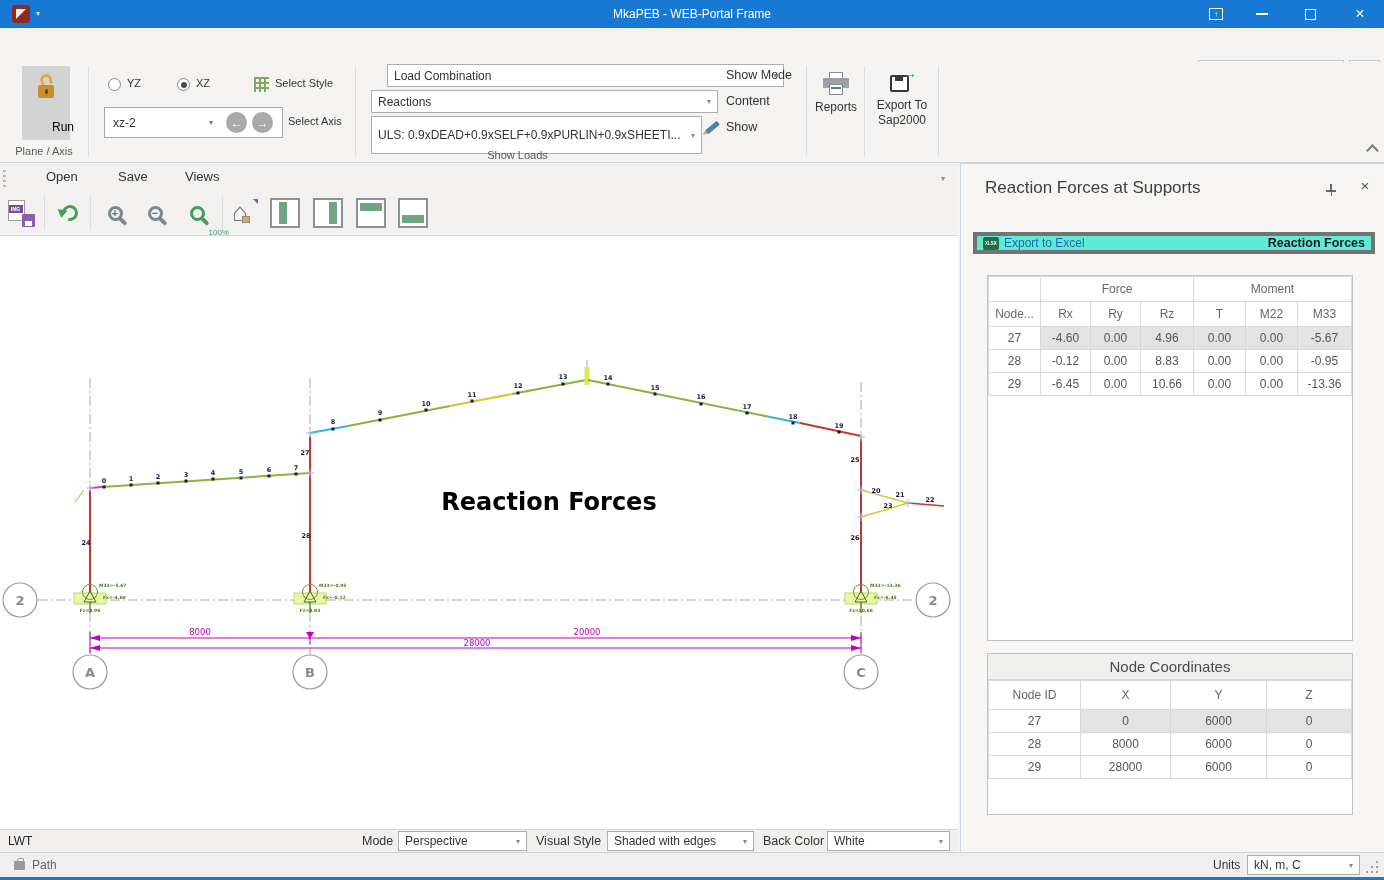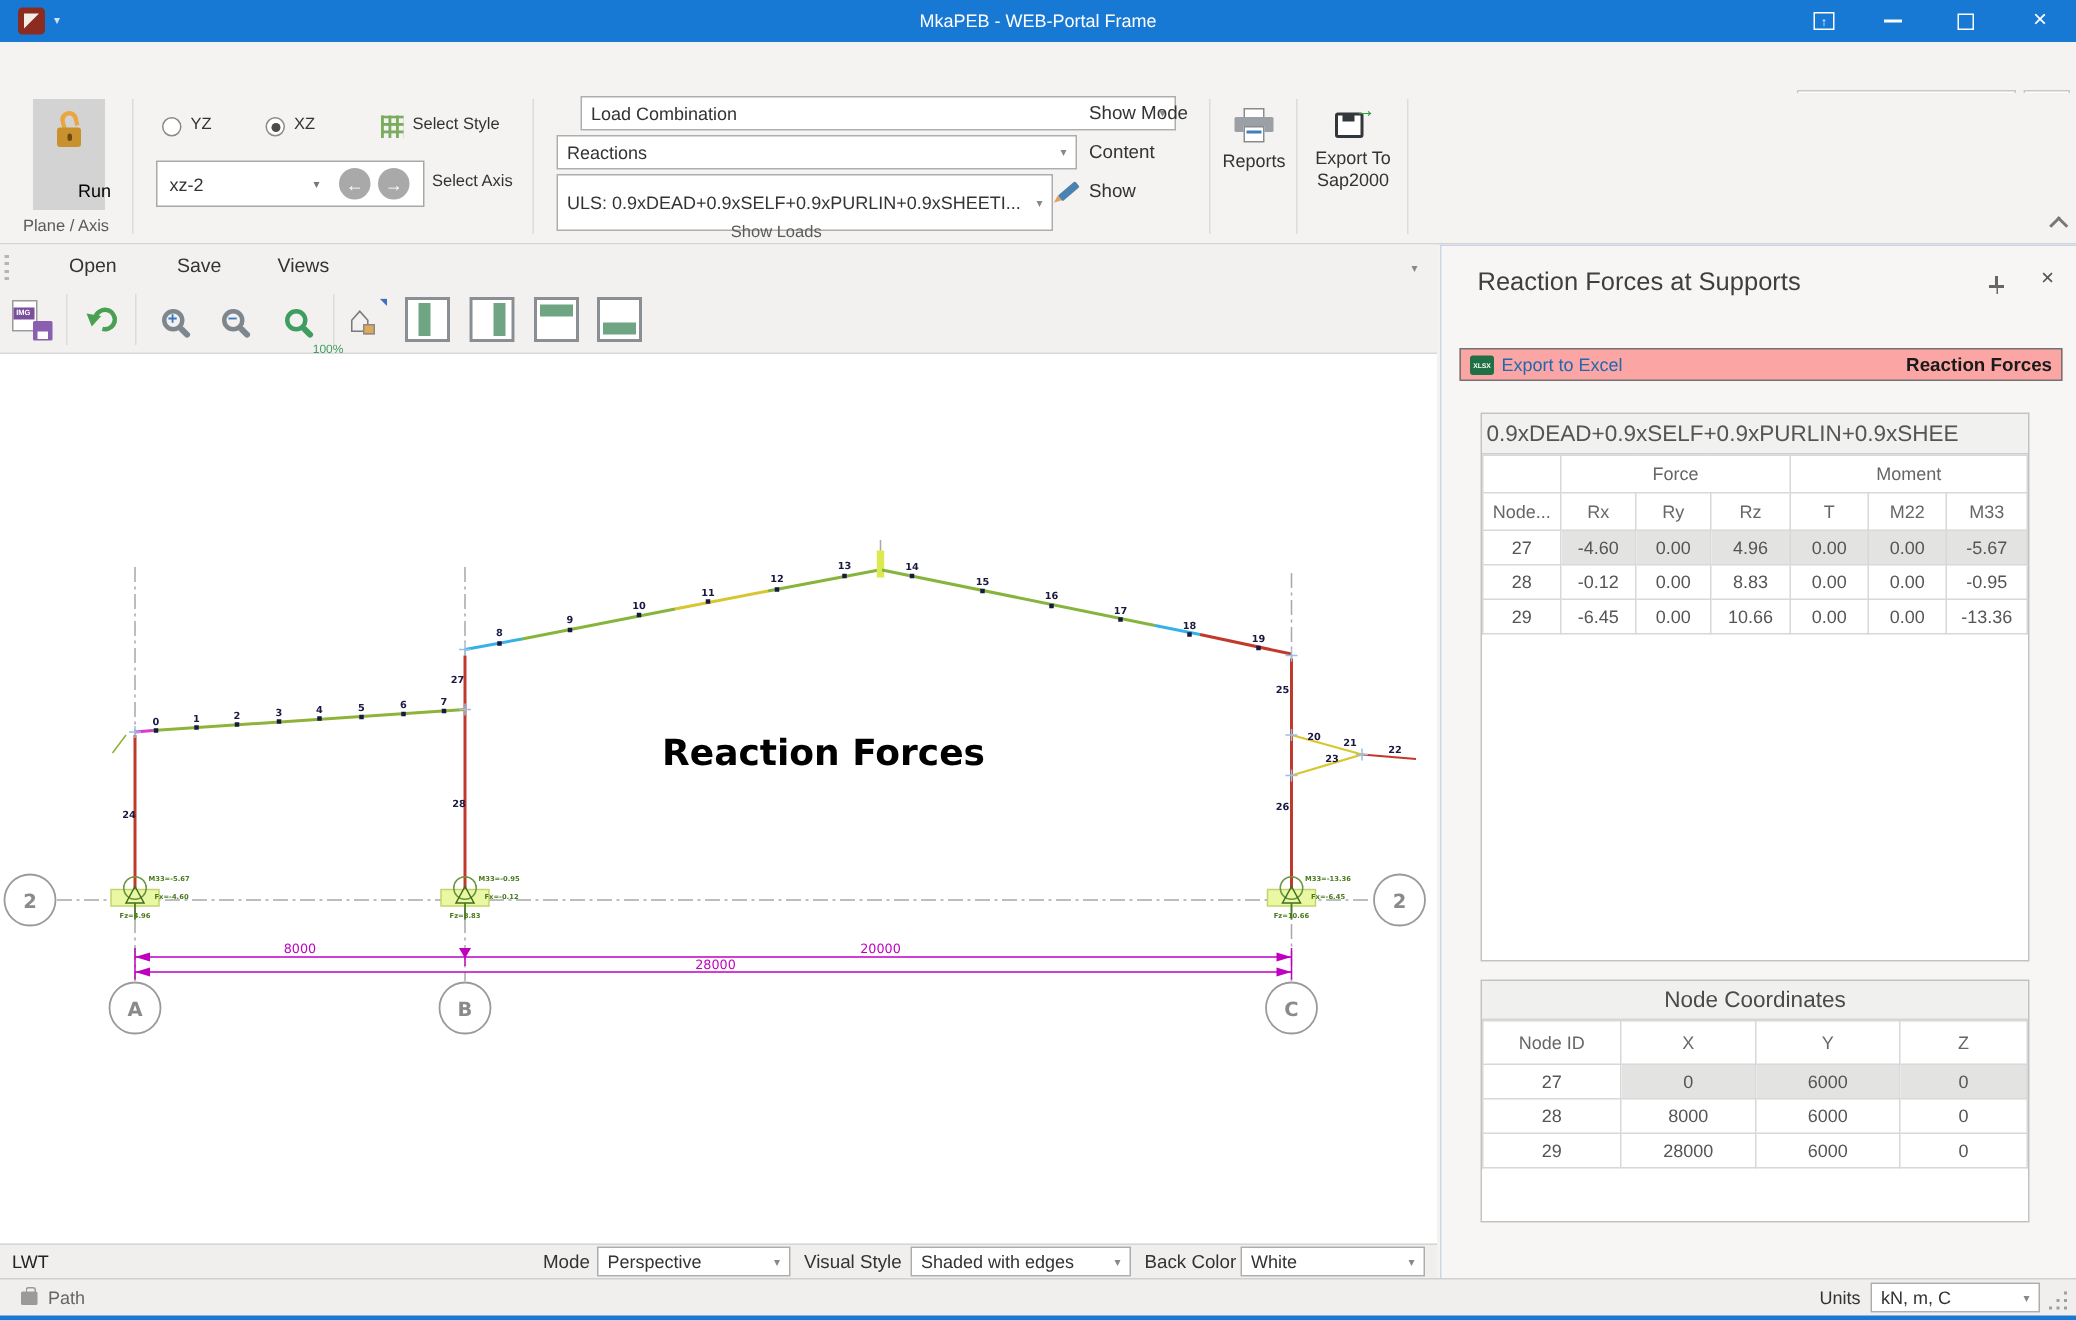--- a/index.html
+++ b/index.html
@@ -116,21 +116,21 @@
   .watermark { font:bold 24px "DejaVu Sans", sans-serif; fill:#000; }
 
   
   #panel { position:absolute; left:960px; top:163px; width:424px; height:689px; background:#f7f6f4; border-left:1px solid #c9d6e4; border-top:1px solid #c9d6e4; }
   #panel-title { position:absolute; left:24px; top:14px; font-size:17px; color:#3f3f3f; }
   .pin { position:absolute; left:364px; top:20px; width:12px; height:13px; }
   .pin .stem { position:absolute; left:5px; top:0; width:2px; height:7px; background:#666; }
   .pin .bar { position:absolute; left:1px; top:6px; width:10px; height:2px; background:#666; }
   .pin .tip { position:absolute; left:5.5px; top:8px; width:1px; height:4px; background:#666; }
   #panel-close { position:absolute; left:394px; top:12px; width:20px; height:20px; font-size:15px; color:#555; text-align:center; line-height:20px; }
-  #panel-strip { position:absolute; left:12px; top:68px; width:402px; height:22px; background:#fca5a5; border:1px solid #737373; display:flex; align-items:center; padding:0 6px; }
+  #panel-strip { position:absolute; left:12px; top:68px; width:402px; height:22px; background:#5eead4; border:4px solid #737373; display:flex; align-items:center; padding:0 6px; }
   .xlsx { width:16px; height:13px; background:#1f7145; border-radius:2px; color:#fff; font-size:4.5px; font-weight:bold; text-align:center; line-height:13px; margin-right:5px; }
   #export-excel { font-size:12px; color:#1e68b0; }
   #strip-right { margin-left:auto; font-size:12.5px; font-weight:bold; color:#1a1a1a; }
   .tablebox { position:absolute; left:26px; width:366px; background:#fff; border:1px solid #c2c2c2; overflow:hidden; }
   #reaction-box { top:111px; height:366px; }
   #coord-box { top:489px; height:162px; }
   .combo-header { height:27px; background:#f1f1f0; border-bottom:1px solid #cfcfcf; font-size:15px; color:#555; line-height:27px; padding-left:3px; white-space:nowrap; overflow:hidden; }
   table { border-collapse:collapse; table-layout:fixed; width:100%; }
   td, th { border:1px solid #d8d8d8; font-size:12px; color:#555; text-align:center; font-weight:normal; height:23px; overflow:hidden; white-space:nowrap; padding:0; }
   th { height:25px; color:#666; }
@@ -493,21 +493,20 @@
       </div>
     <div id="panel-close"><span>×</span></div>
 
     <div id="panel-strip">
       <div class="xlsx">XLSX</div>
       <span id="export-excel">Export to Excel</span>
       <span id="strip-right">Reaction Forces</span>
     </div>
 
     <div class="tablebox" id="reaction-box">
-      <div class="combo-header">0.9xDEAD+0.9xSELF+0.9xPURLIN+0.9xSHEE</div>
       <table>
         <colgroup>
             <col style="width:52px">
             <col style="width:50px">
             <col style="width:50px">
             <col style="width:53px">
             <col style="width:52px">
             <col style="width:52px">
             <col>
           </colgroup>

